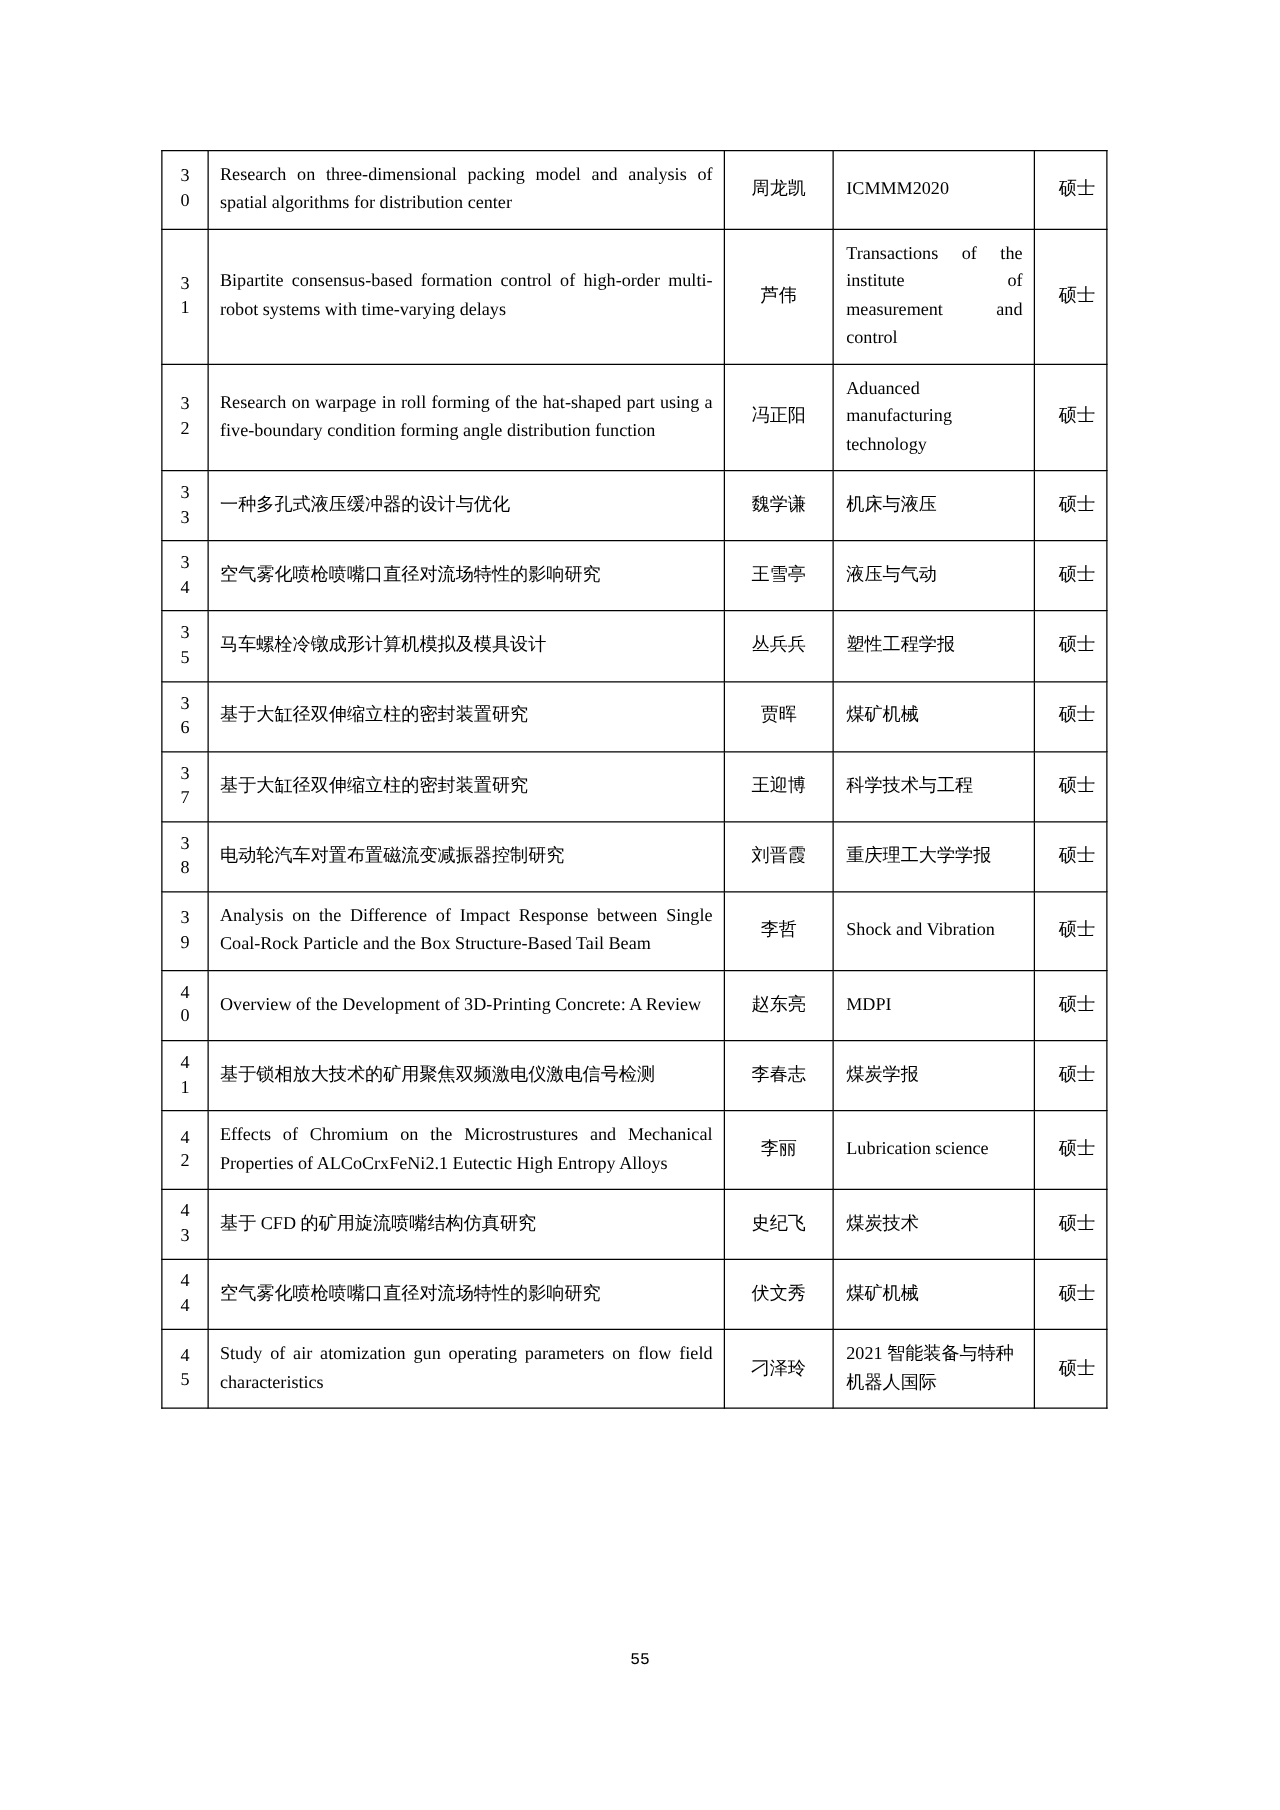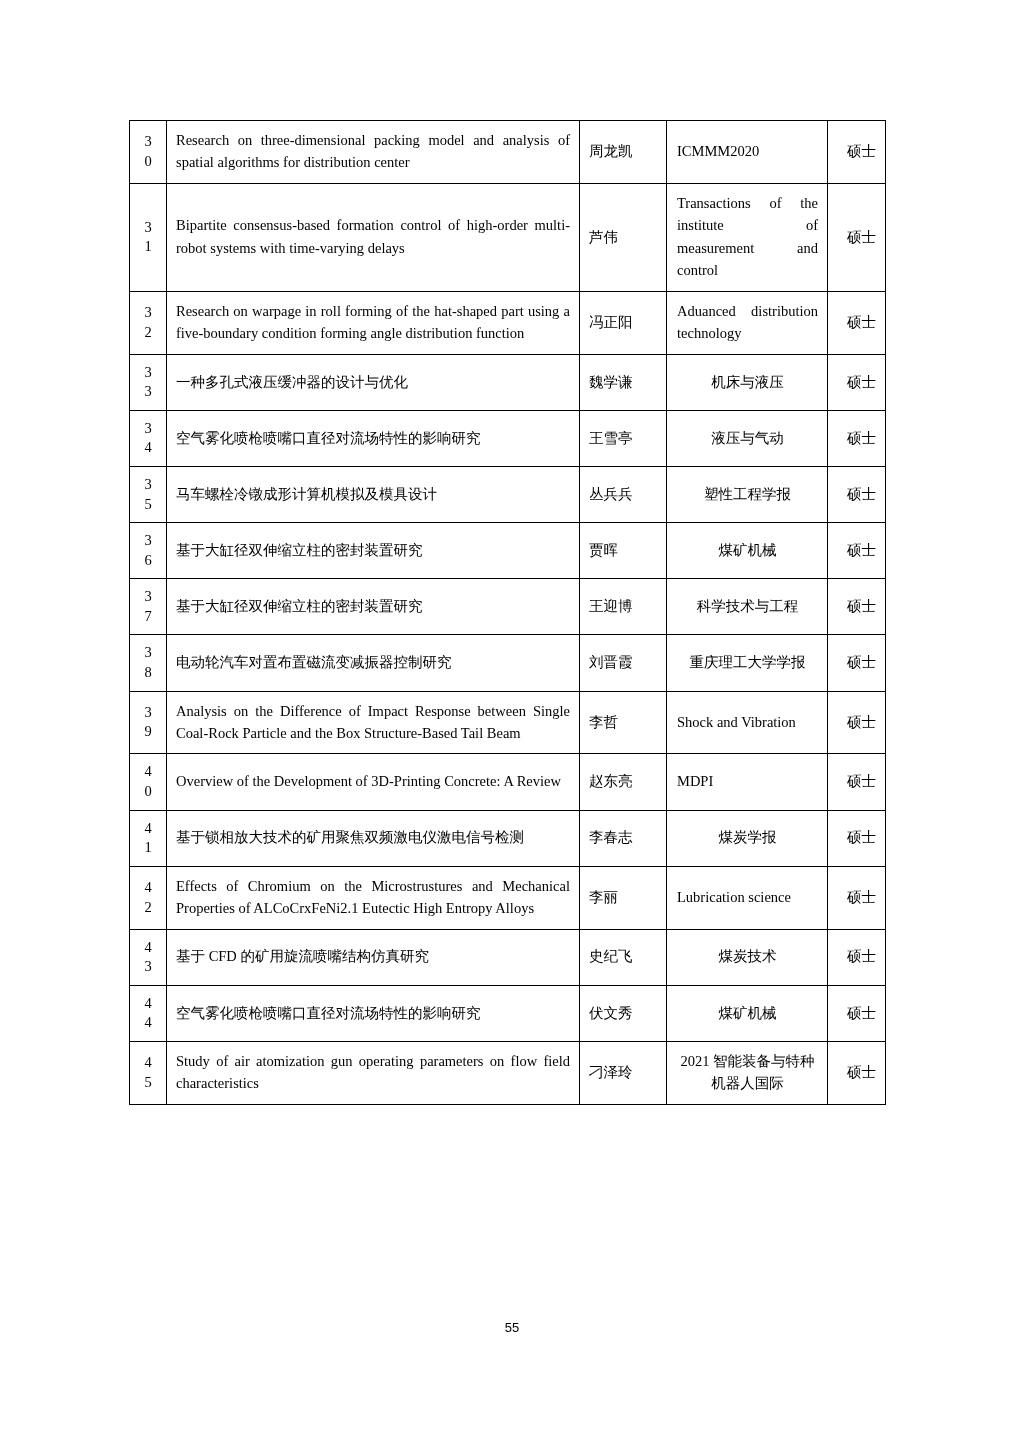--- a/index.html
+++ b/index.html
@@ -57,44 +57,45 @@
   td.title {
     text-align: justify;
     text-justify: inter-word;
     hyphens: none;
   }
   td.title.cn {
     text-align: left;
     margin-left: 20px;
   }
   td.author {
+    text-align: center;
     white-space: nowrap;
     margin-top: 21px;
   }
   td.journal {
     text-align: justify;
     text-justify: inter-word;
     padding-left: 10px;
   }
   td.journal.cn {
-    text-align: center;
+    text-align: left;
     margin-left: 40px;
   }
   td.degree {
     text-align: right;
     white-space: nowrap;
   }
   .page-number {
     position: absolute;
     top: 1320px;
     left: 0;
     width: 1024px;
     text-align: center;
     font-size: 13px;
-    font-family: Liberation Sans, sans-serif;
+    font-family: Liberation Mono, monospace;
   }
 </style>
 </head>
 <body>
 
 <div class="page">
 
   <table class="doc-table">
     <colgroup>
       <col class="c-num">
@@ -124,21 +125,21 @@
         <td class="journal">Transactions of the institute of measurement and control</td>
         <td class="degree">硕士</td>
       </tr>
       <tr>
         <td class="num">
             <span>3</span>
             <span>2</span>
           </td>
         <td class="title">Research on warpage in roll forming of the hat-shaped part using a five-boundary condition forming angle distribution function</td>
         <td class="author">冯正阳</td>
-        <td class="journal">Aduanced distribution technology</td>
+        <td class="journal">Aduanced manufacturing technology</td>
         <td class="degree">硕士</td>
       </tr>
       <tr>
         <td class="num">
             <span>3</span>
             <span>3</span>
           </td>
         <td class="title cn">一种多孔式液压缓冲器的设计与优化</td>
         <td class="author">魏学谦</td>
         <td class="journal cn">机床与液压</td>

